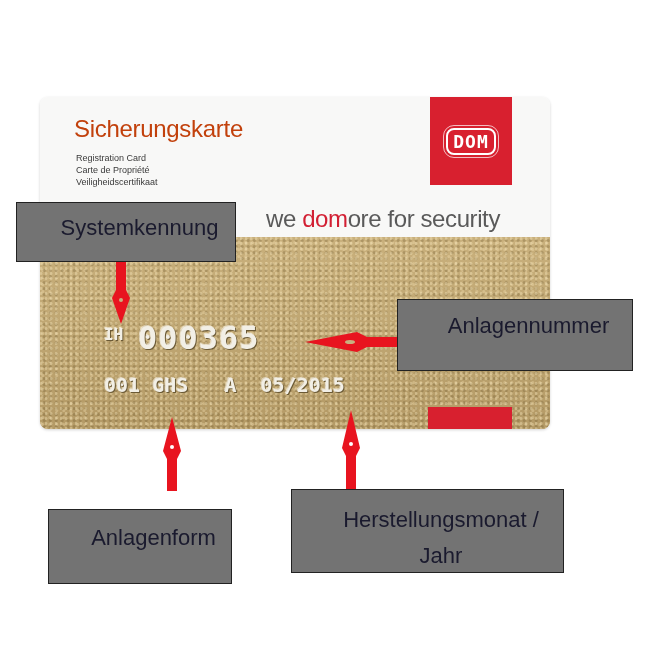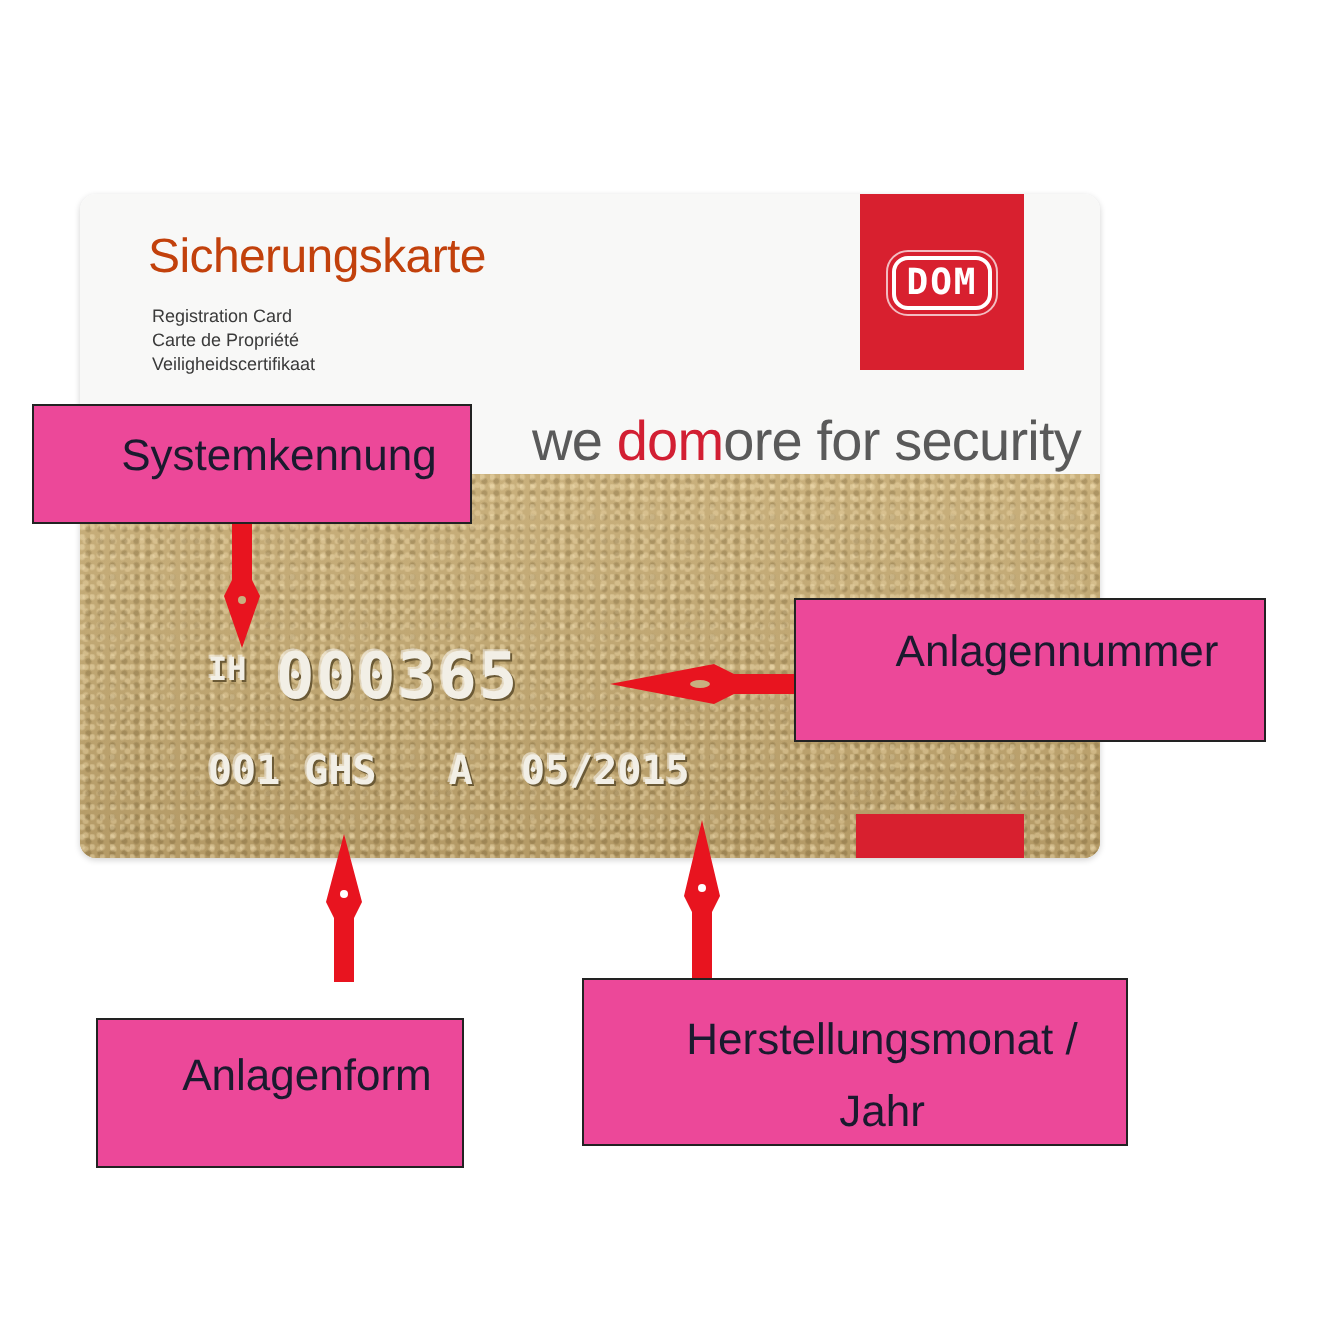--- a/index.html
+++ b/index.html
@@ -11,28 +11,28 @@
     background-image:
       radial-gradient(circle at 20% 30%, rgba(255,240,200,0.35) 0 1px, transparent 2px),
       radial-gradient(circle at 70% 60%, rgba(90,70,30,0.25) 0 1px, transparent 2px),
       radial-gradient(circle at 40% 80%, rgba(255,235,190,0.3) 0 1px, transparent 2px),
       linear-gradient(180deg, #c9b07c 0%, #bea571 55%, #b49a66 100%);
     background-size:5px 5px, 6px 6px, 7px 7px, 100% 100%; }
   .card-title { position:absolute; left:34px; top:18px; font-size:24px; color:#c2410c; letter-spacing:-0.3px; }
   .card-sub { position:absolute; left:36px; font-size:9px; color:#3a3a3a; line-height:12px; }
   .logo-box { position:absolute; left:390px; top:0; width:82px; height:88px; background:#d8202f; display:flex; align-items:center; justify-content:center; }
   .logo-inner { border:2px solid #fff; border-radius:8px; padding:1px 5px; color:#fff; font-family:"DejaVu Sans Mono", monospace; font-weight:bold; font-size:18px; letter-spacing:1px; outline:1px solid rgba(255,255,255,0.7); outline-offset:2px; }
-  .slogan { position:absolute; left:226px; top:108px; font-size:28px; color:#5a5a5a; letter-spacing:-0.4px; }
+  .slogan { position:absolute; left:226px; top:108px; font-size:24px; color:#5a5a5a; letter-spacing:-0.4px; }
   .slogan .red { color:#d21f33; }
   .emboss { position:absolute; font-family:"DejaVu Sans Mono", monospace; font-weight:bold; color:#f2efe6; text-shadow:1px 1px 0 #6b5a36, -1px -1px 0 rgba(255,255,255,0.5); }
   .prefix { left:64px; top:228px; font-size:16px;text-align:right; }
   .number { left:98px; top:222px; font-size:32px; letter-spacing:1px; }
   .line2 { left:64px; top:276px; font-size:20px; white-space:pre; }
   .red-stripe { position:absolute; left:388px; top:310px; width:84px; height:22px; background:#d8202f; }
-  .label { position:absolute; background:#ec4899; border:1.5px solid #222; font-family:"Liberation Sans", sans-serif; font-size:22px; color:#1a1a2e; text-align:center; box-sizing:border-box;padding-left:27px; }
+  .label { position:absolute; background:#737373; border:1.5px solid #222; font-family:"Liberation Sans", sans-serif; font-size:22px; color:#1a1a2e; text-align:center; box-sizing:border-box;padding-left:27px; }
   .arrow { position:absolute; }
 </style>
 </head>
 <body>
 
 <div class="card">
   <div class="card-top"></div>
   <div class="card-gold"></div>
   <div class="card-title">Sicherungskarte</div>
   <div class="card-sub" style="top:55px">Registration Card</div>

